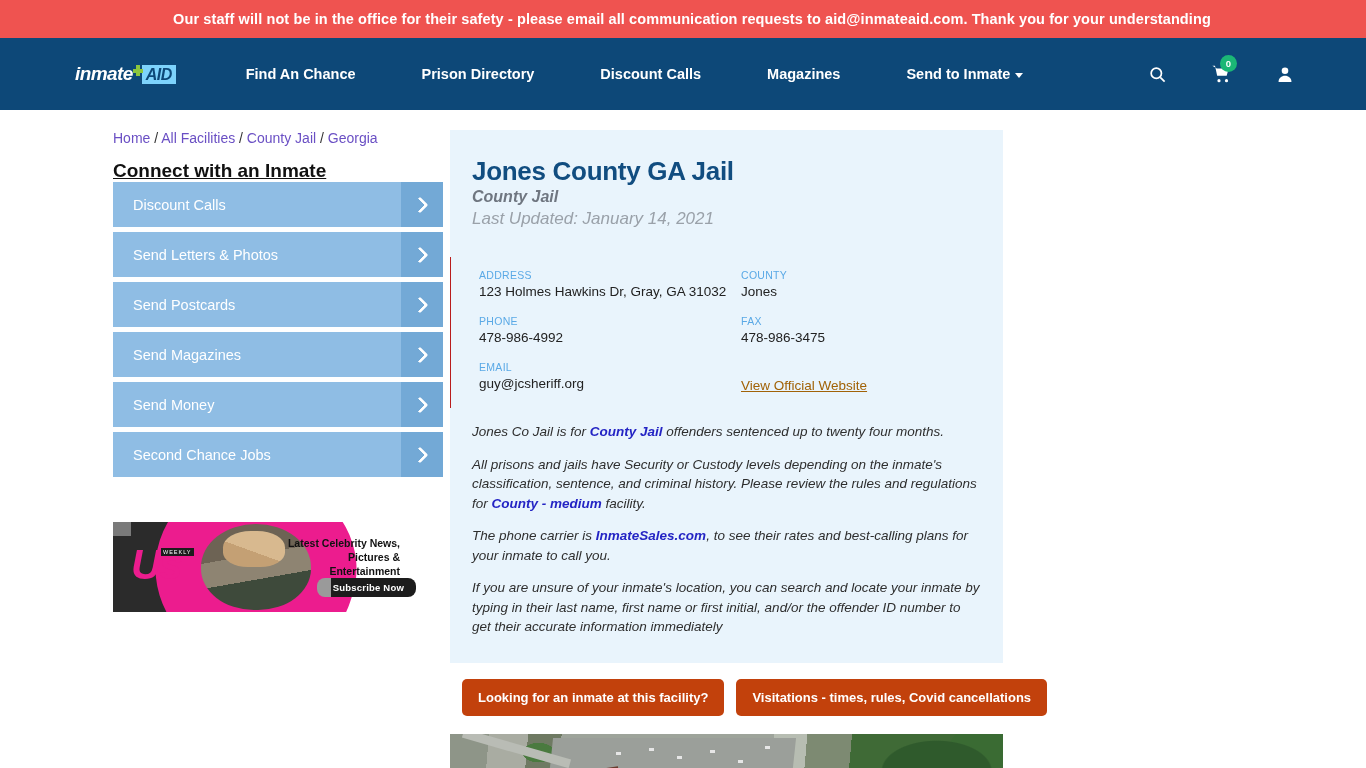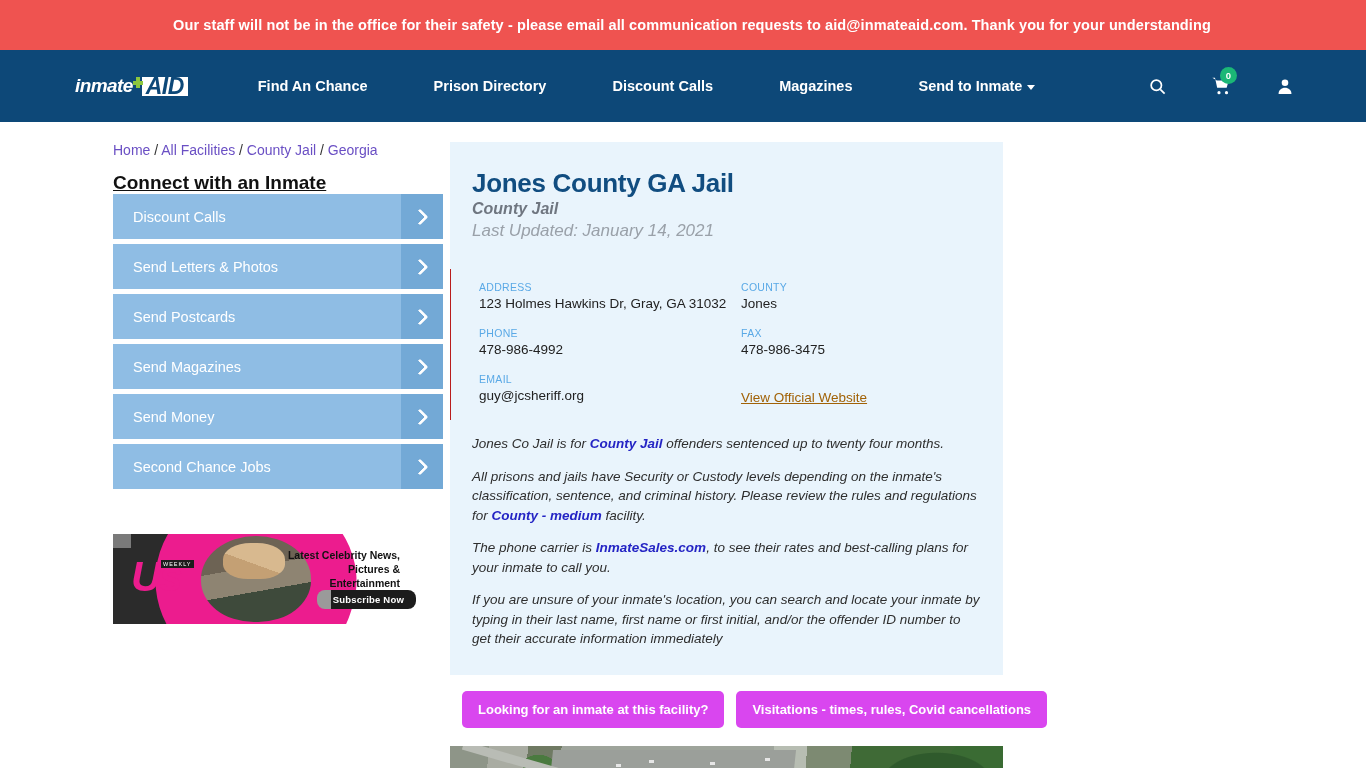--- a/index.html
+++ b/index.html
@@ -5,21 +5,21 @@
   * { box-sizing: border-box; margin: 0; padding: 0; }
   html, body {
     width: 1366px; height: 768px;
     overflow: hidden;
     background: #ffffff;
     font-family: "Liberation Sans", sans-serif;
   }
 
   
   .alert-banner {
-    height: 50px;
+    height: 38px;
     background: #ef5350;
     color: #ffffff;
     display: flex;
     align-items: center;
     justify-content: center;
     overflow: hidden;
     white-space: nowrap;
   }
   .alert-banner .alert-text {
     font-size: 14.5px;
@@ -50,23 +50,23 @@
     font-style: italic;
     letter-spacing: -0.6px;
   }
   .logo-cross { position: relative; width: 10px; height: 18px; }
   .logo-cross::before, .logo-cross::after {
     content: ""; position: absolute; background: #8cc63e;
   }
   .logo-cross::before { left: 3px; top: 0px; width: 4px; height: 11px; }
   .logo-cross::after  { left: 0px; top: 3.5px; width: 10px; height: 4px; }
   .logo-aid {
-    background: #ffffff;
+    background: #7dd3fc;
     color: #0d4878;
-    font-size: 23px;
+    font-size: 16px;
     font-weight: bold;
     font-style: italic;
     padding: 0 4px;
     letter-spacing: -0.5px;
     line-height: 19px;
     margin-left: -1px;
   }
 
   .nav-links { display: flex; align-items: center; }
   .nav-link {
@@ -330,21 +330,21 @@
     text-decoration: none;
     cursor: pointer;
   }
 
   .cta-row {
     display: flex;
     gap: 12px;
     padding: 16px 0 0 12px;
   }
   .cta-btn {
-    background: #d946ef;
+    background: #c2410c;
     color: #ffffff;
     font-size: 13px;
     font-weight: bold;
     padding: 11px 16px;
     border-radius: 5px;
     border: none;
     cursor: pointer;
     font-family: "Liberation Sans", sans-serif;
     white-space: nowrap;
   }

